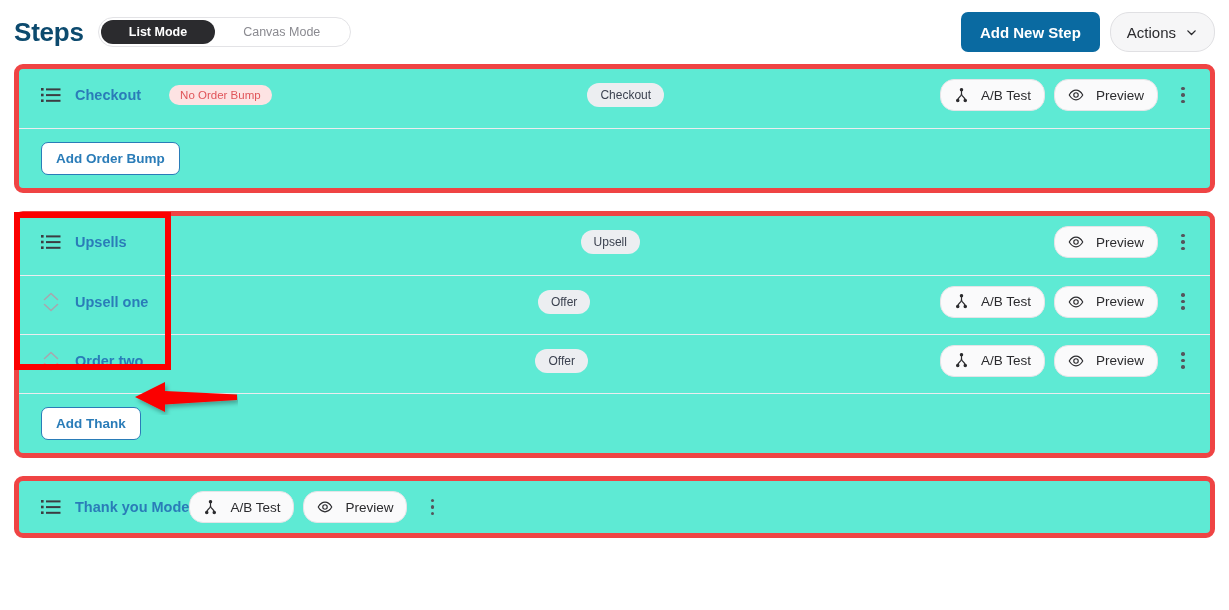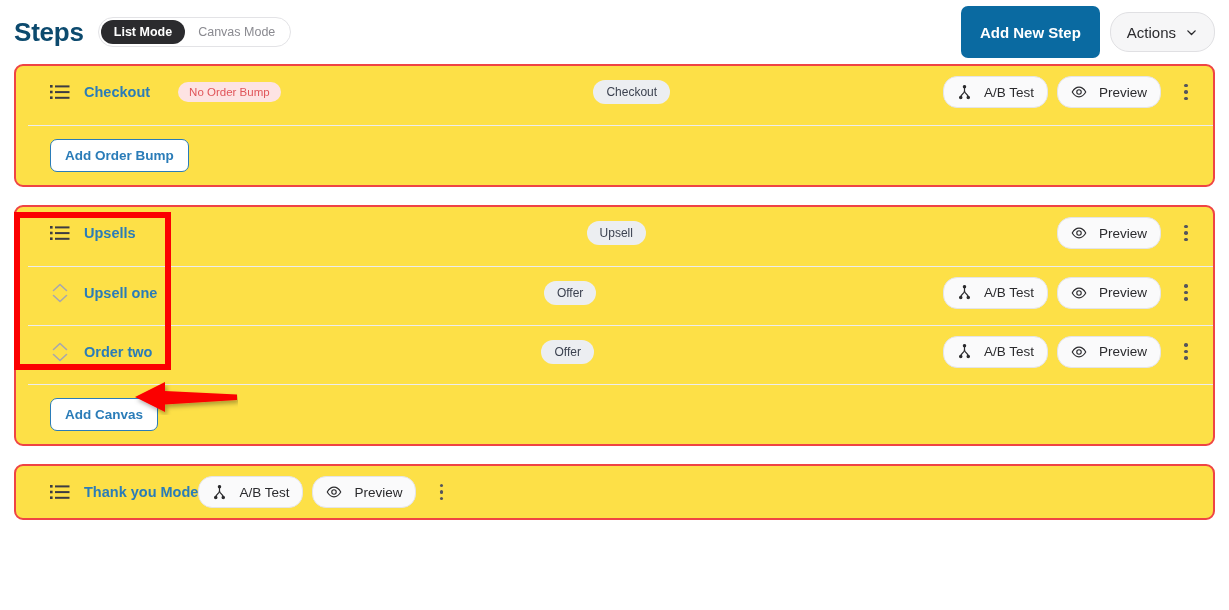--- a/index.html
+++ b/index.html
@@ -36,21 +36,21 @@
     align-items: center;
     border: 1px solid #e3e3e6;
     border-radius: 999px;
     background: #ffffff;
     padding: 2px;
     height: 30px;
     box-sizing: border-box;
   }
   .mode-opt {
     font-size: 12.5px;
-    padding: 0 13px;
+    padding: 0 28px;
     height: 24px;
     line-height: 24px;
     border-radius: 999px;
     color: #8a8a90;
     white-space: nowrap;
     cursor: pointer;
   }
   .mode-opt.active {
     background: #2b2b2e;
     color: #ffffff;
@@ -58,21 +58,21 @@
   }
   .header-spacer { flex: 1; }
 
   .btn-primary {
     background: #0a6aa1;
     color: #ffffff;
     font-size: 15px;
     font-weight: 700;
     border: none;
     border-radius: 7px;
-    height: 52px;
+    height: 40px;
     padding: 0 19px;
     cursor: pointer;
     font-family: inherit;
     white-space: nowrap;
   }
   .btn-actions {
     background: #f6f6f7;
     color: #2b2b2e;
     font-size: 15px;
     border: 1px solid #e0e0e3;
@@ -84,25 +84,24 @@
     font-family: inherit;
     display: inline-flex;
     align-items: center;
     gap: 9px;
     white-space: nowrap;
   }
 
   
   .card {
     margin: 0 14px 18px 14px;
-    border: 2px solid #ef4444;
+    border: 5px solid #ef4444;
     border-radius: 9px;
-    background: #fde047;
+    background: #5eead4;
     overflow: hidden;
-    padding-left: 12px;
   }
   .row {
     display: flex;
     align-items: center;
     height: 52px;
     padding: 0 14px 0 22px;
     box-sizing: border-box;
   }
   .row + .row,
   .row-footer {
@@ -420,21 +419,21 @@
             <span>Preview</span>
           </button>
           <div class="kebab">
             <span></span>
             <span></span>
             <span></span>
           </div>
         </div>
       </div>
       <div class="row-footer">
-        <button class="btn-outline">Add Canvas</button>
+        <button class="btn-outline">Add Thank</button>
       </div>
     </div>
     <div class="card">
       <div class="row">
         <div class="row-label-wrap">
           <span class="ico">
             <svg class="list-ico" viewBox="0 0 20 16" fill="none">
               <rect x="0" y="1" width="2.6" height="2.6" fill="#3c3c42"></rect>
               <rect x="5" y="1.4" width="14.5" height="2" fill="#3c3c42"></rect>
               <rect x="0" y="6.7" width="2.6" height="2.6" fill="#3c3c42"></rect>

